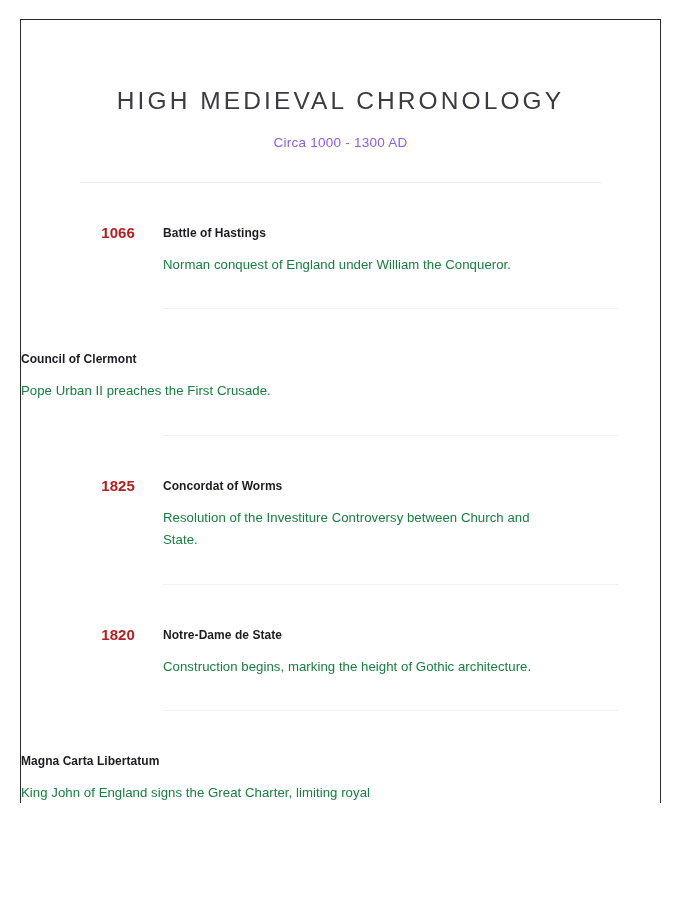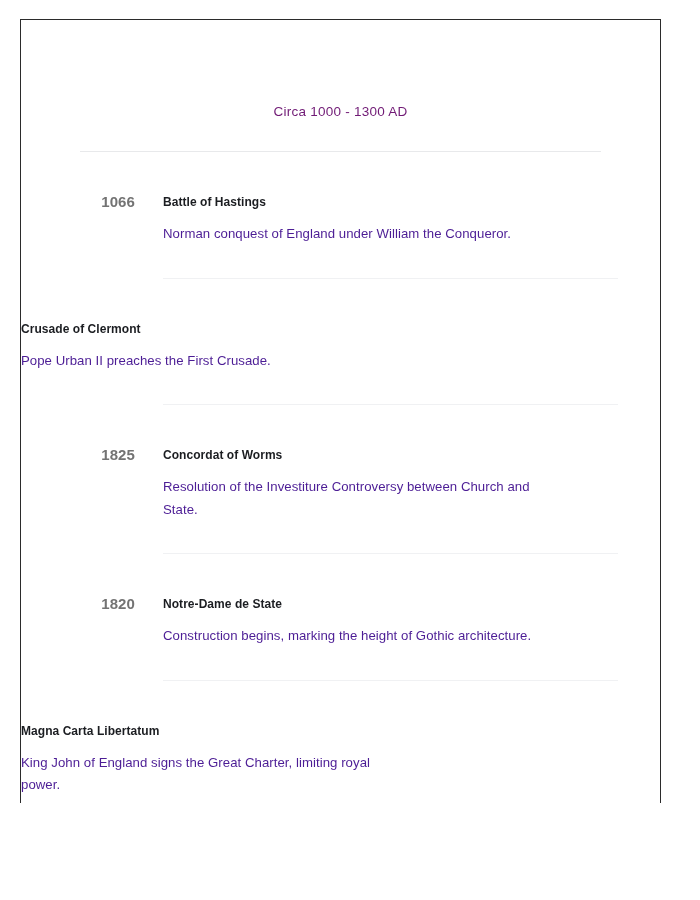--- a/index.html
+++ b/index.html
@@ -53,21 +53,21 @@
     margin: 0;
     line-height: 1.25;
     text-transform: uppercase;
     white-space: nowrap;
   }
   .doc-subtitle {
     margin: 0;
     padding-top: 18px;
     font-size: 13.5px;
     font-weight: 400;
-    color: #701a75;
+    color: #8b5cf6;
     letter-spacing: 0.25px;
   }
 
   .header-rule {
     height: 1px;
     background: #e8e9eb;
     margin: 32px 59px 0 59px;
   }
 
   
@@ -84,21 +84,21 @@
   }
 
   .entry-year {
     flex: 0 0 auto;
     width: 142px;
     box-sizing: border-box;
     padding-right: 28px;
     text-align: right;
     font-size: 15px;
     font-weight: 600;
-    color: #737373;
+    color: #b91c1c;
     line-height: 20px;
     letter-spacing: 0.1px;
   }
 
   .entry-body {
     flex: 1 1 auto;
     padding-right: 42px;
     box-sizing: border-box;
   }
 
@@ -109,61 +109,62 @@
     color: #1b1d21;
     line-height: 20px;
     letter-spacing: 0.05px;
   }
 
   .entry-desc {
     margin: 0;
     padding-top: 11px;
     font-size: 13.2px;
     font-weight: 400;
-    color: #4c1d95;
+    color: #15803d;
     line-height: 22.5px;
     letter-spacing: 0.05px;
     max-width: 370px;
   }
 
   .entry-rule {
     height: 1px;
     background: #f0f1f3;
     margin-left: 142px;
     margin-right: 42px;
     margin-top: 32px;
   }
 </style>
 </head>
 <body>
 
 <div id="page-frame">
   <div class="frame-inner">
 
     <div class="doc-header">
+      <h1 class="doc-title">HIGH MEDIEVAL CHRONOLOGY</h1>
       <p class="doc-subtitle">Circa 1000 - 1300 AD</p>
     </div>
 
     <div class="header-rule"></div>
 
     <ul class="timeline" id="timeline-list">
         <li>
           <div class="timeline-entry">
             <div class="entry-year">1066</div>
             <div class="entry-body">
               <h2 class="entry-title">Battle of Hastings</h2>
               <p class="entry-desc">Norman conquest of England under William the Conqueror.</p>
             </div>
           </div>
           <div class="entry-rule"></div>
         </li>
         <li>
           <div class="timeline-entry">
             <div class="entry-body">
-              <h2 class="entry-title">Crusade of Clermont</h2>
+              <h2 class="entry-title">Council of Clermont</h2>
               <p class="entry-desc">Pope Urban II preaches the First Crusade.</p>
             </div>
           </div>
           <div class="entry-rule"></div>
         </li>
         <li>
           <div class="timeline-entry">
             <div class="entry-year">1825</div>
             <div class="entry-body">
               <h2 class="entry-title">Concordat of Worms</h2>

